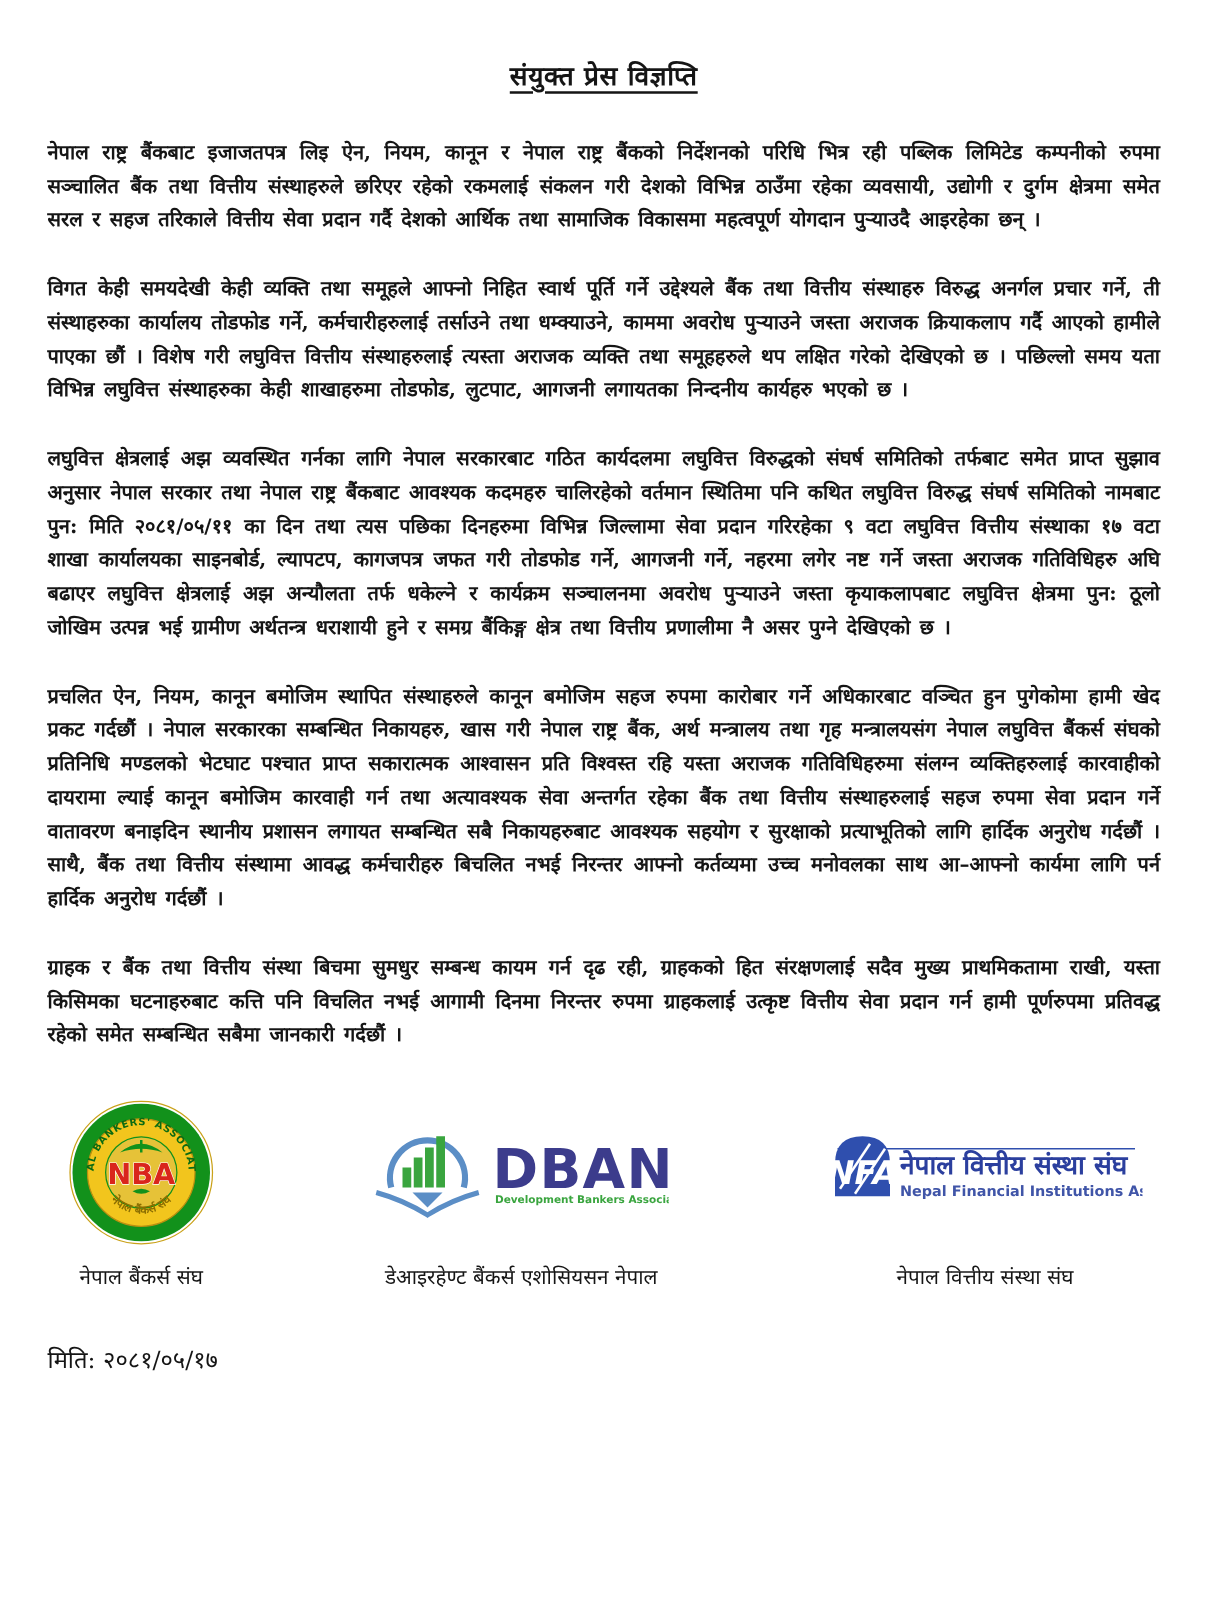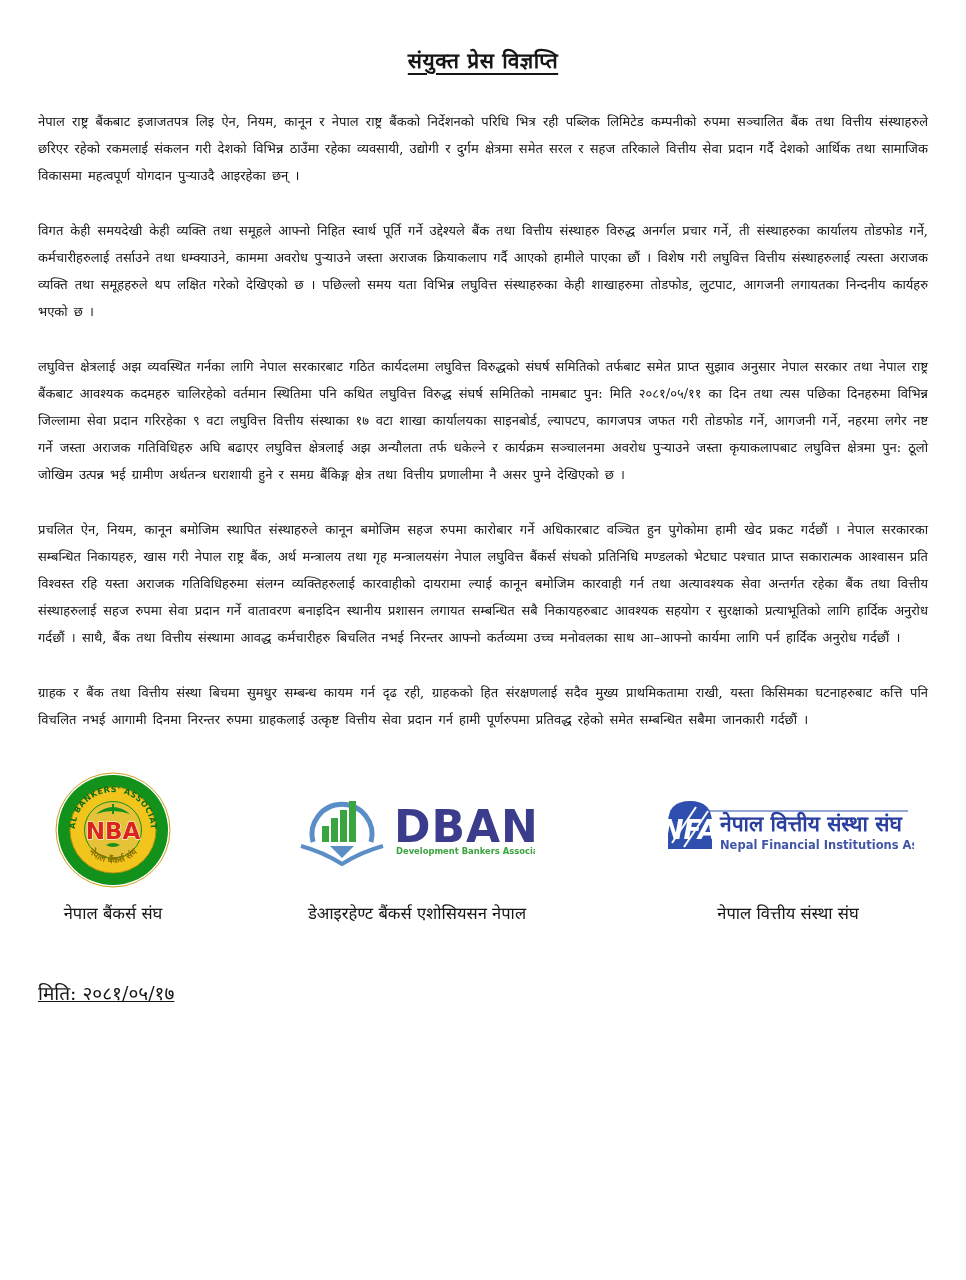--- a/index.html
+++ b/index.html
@@ -16,25 +16,26 @@
   .doc-title {
     text-align: center;
     font-size: 21px;
     font-weight: bold;
     text-decoration: underline;
     text-underline-offset: 5px;
     margin-bottom: 34px;
     letter-spacing: 0.5px;
   }
   .para {
-    font-size: 13px;
+    font-size: 16px;
     line-height: 27px;
     text-align: justify;
     margin-bottom: 28px;
     word-spacing: 2px;
+    font-weight: bold;
   }
   .logos-row {
     margin-top: 36px;
     display: flex;
     justify-content: space-between;
     align-items: stretch;
     padding: 0 14px 0 16px;
   }
   .logo-col {
     display: flex;
@@ -48,23 +49,22 @@
     align-items: center;
     justify-content: center;
   }
   .logo-caption {
     margin-top: 10px;
     font-size: 16.5px;
     white-space: nowrap;
     color: #151515;
   }
   .date-line {
-    margin-top: 56px;
+    margin-top: 42px;
     font-size: 19px;
-    text-decoration: underline;
   }
   svg text { font-family: "DejaVu Sans", "Liberation Sans", sans-serif; }
 </style>
 </head>
 <body>
 
 <div class="page">
 
   <h1 class="doc-title">संयुक्त प्रेस विज्ञप्ति</h1>
 

